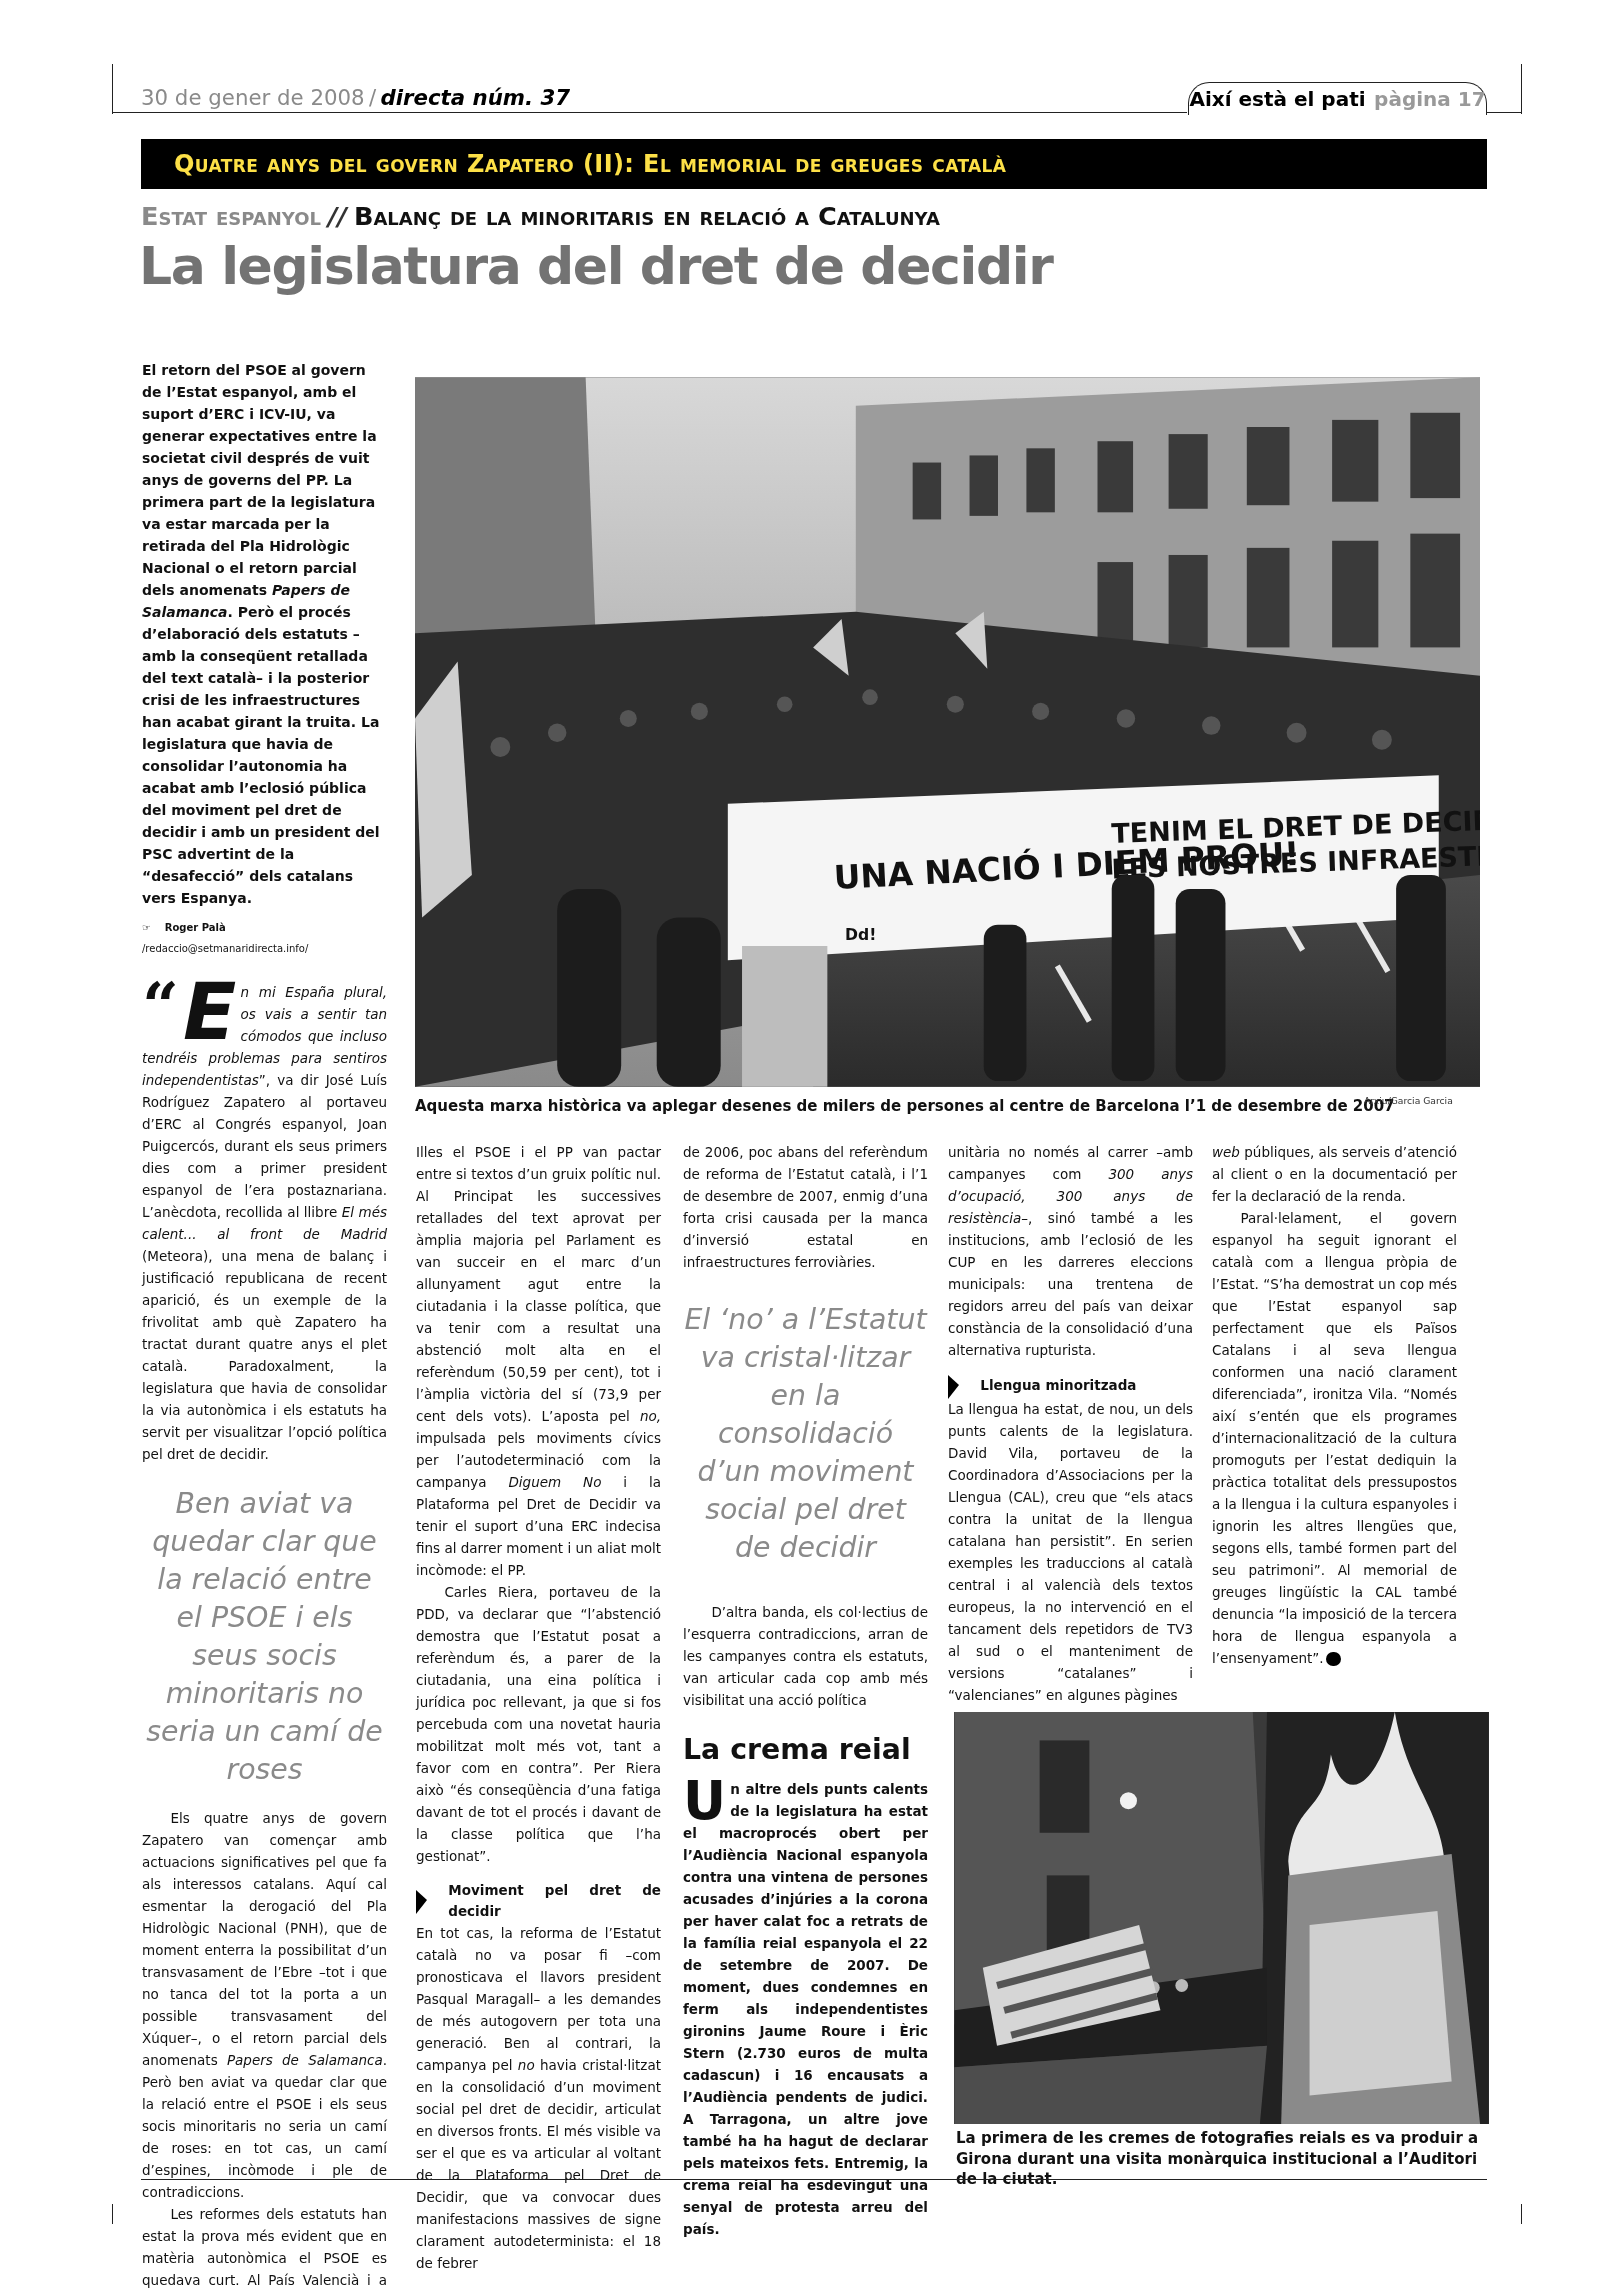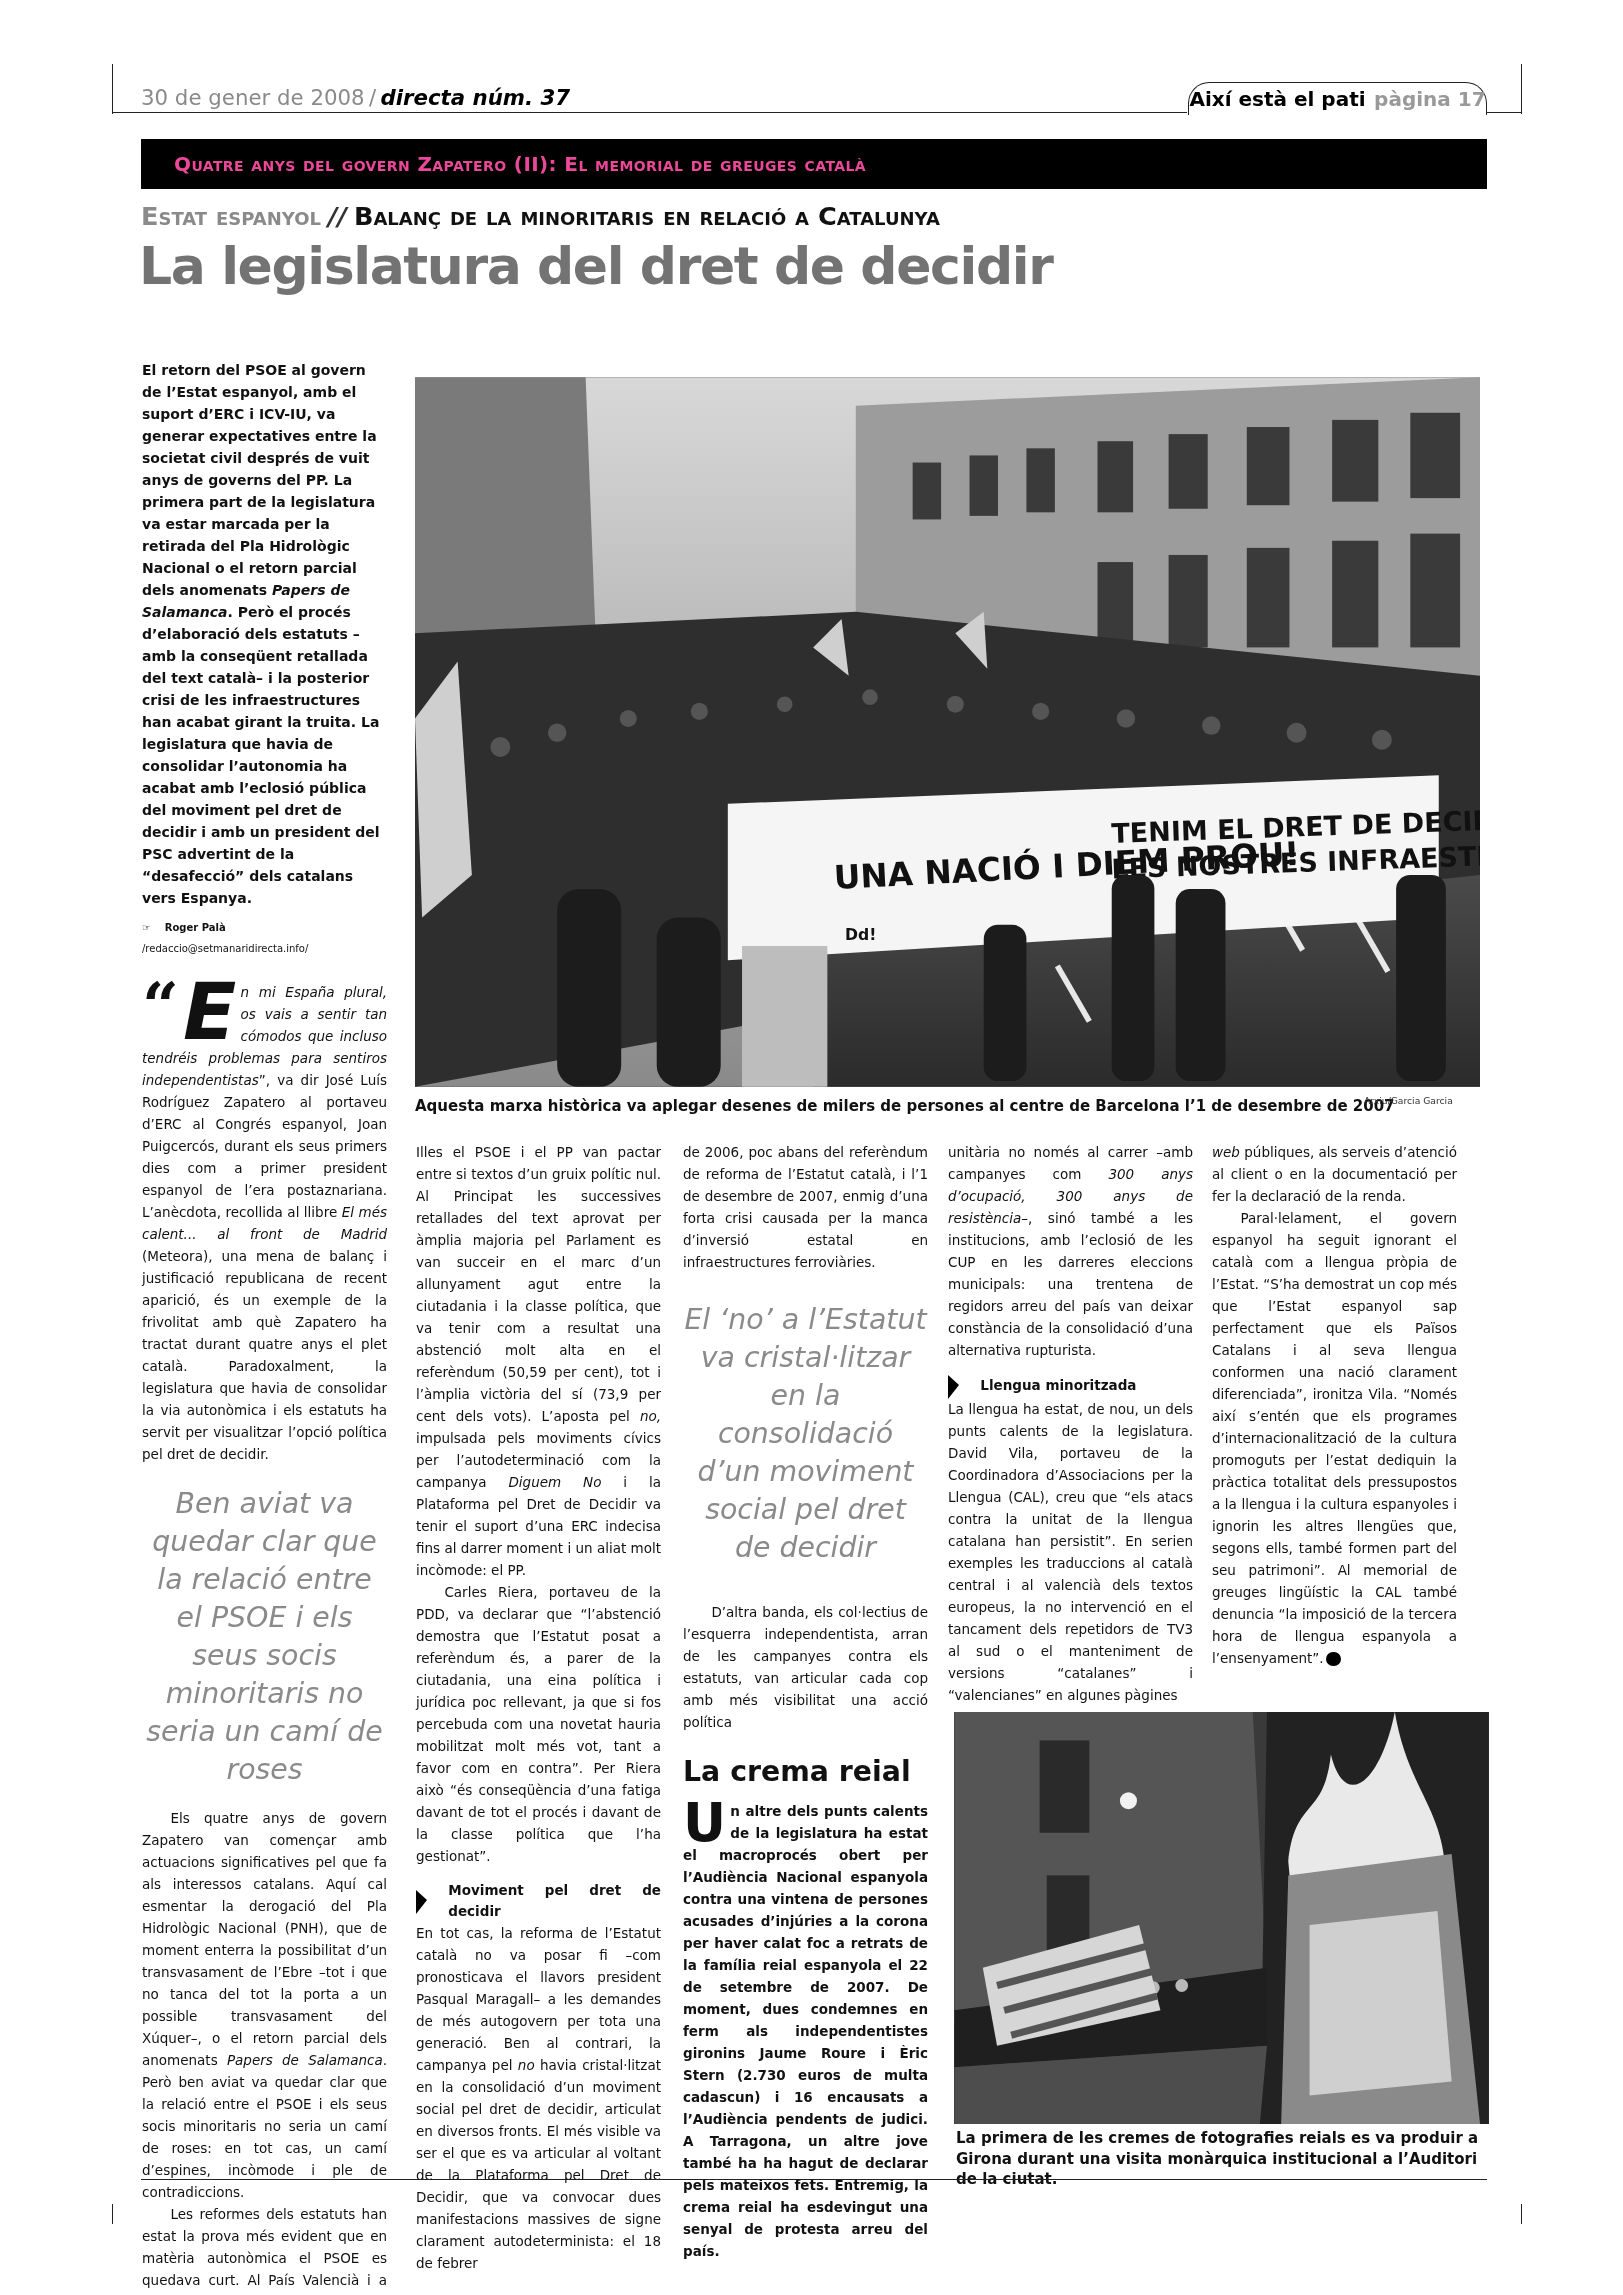--- a/index.html
+++ b/index.html
@@ -11,21 +11,21 @@
   .hline { position: absolute; height: 1.4px; background: #222; }
 
   
   .folio { position: absolute; left: 141px; top: 85px; font-size: 21.3px; color: #8a8a8a; font-family: "DejaVu Sans", sans-serif; white-space: nowrap; }
   .folio .sep { margin: 0 4.3px; }
   .folio .issue { color: #000; font-weight: bold; font-style: italic; font-family: "DejaVu Sans", sans-serif; }
   .section-tab { position: absolute; left: 1188px; top: 82px; height: 33px; width: 299px; border: 1.4px solid #222; border-bottom: none; border-radius: 21.3px 21.3px 0 0; background: #fff; font-size: 20px; display: flex; align-items: center; justify-content: center; gap: 8.5px; white-space: nowrap; }
   .section-tab .name { font-weight: bold; color: #000; }
   .section-tab .page { color: #999; font-weight: bold; }
 
-  .series-bar { position: absolute; left: 141px; top: 139px; width: 1346px; height: 50px; background: #000; color: #ec4899; display: flex; align-items: center; padding-left: 33px; font-size: 20px; font-weight: bold; font-variant: small-caps; letter-spacing: 0.4px; }
+  .series-bar { position: absolute; left: 141px; top: 139px; width: 1346px; height: 50px; background: #000; color: #fde047; display: flex; align-items: center; padding-left: 33px; font-size: 24px; font-weight: bold; font-variant: small-caps; letter-spacing: 0.4px; }
 
   .kicker { position: absolute; left: 141px; top: 201px; font-size: 25.6px; font-weight: bold; font-variant: small-caps; white-space: nowrap; }
   .kicker .topic { color: #8a8a8a; }
   .kicker .slashes { color: #333; margin: 0 7.1px; font-style: italic; }
   .kicker .sub { color: #111; }
 
   .headline { position: absolute; left: 139px; top: 236px; font-size: 52px; font-weight: bold; letter-spacing: -1.4px; color: #737373; white-space: nowrap; font-family: "DejaVu Sans", sans-serif; }
 
   
   .col-left { position: absolute; left: 142px; top: 359px; width: 245px; }
@@ -213,21 +213,21 @@
   </div>
   <p class="noindent"><span>En tot cas, la reforma de l’Estatut català no va posar fi –com pronosticava el llavors president Pasqual Maragall– a les demandes de més autogovern per tota una generació. Ben al contrari, la campanya pel </span><i>no</i><span> havia cristal·litzat en la consolidació d’un moviment social pel dret de decidir, articulat en diversos fronts. El més visible va ser el que es va articular al voltant de la Plataforma pel Dret de Decidir, que va convocar dues manifestacions massives de signe clarament autodeterminista: el 18 de febrer</span></p>
 </div>
 
 <div class="col c3">
   <div class="body">
     <p class="noindent">de 2006, poc abans del referèndum de reforma de l’Estatut català, i l’1 de desembre de 2007, enmig d’una forta crisi causada per la manca d’inversió estatal en infraestructures ferroviàries.</p>
   </div>
   <div class="pull" style="margin-top:28.4px; margin-bottom:34px;">El ‘no’ a l’Estatut va cristal·litzar en la consolidació d’un moviment social pel dret de decidir</div>
   <div class="body">
-    <p>D’altra banda, els col·lectius de l’esquerra independentista, arran de les campanyes contra els estatuts, van articular cada cop amb més visibilitat una acció política</p>
+    <p>D’altra banda, els col·lectius de l’esquerra contradiccions, arran de les campanyes contra els estatuts, van articular cada cop amb més visibilitat una acció política</p>
   </div>
   <h2 class="crema-title">La crema reial</h2>
   <div class="crema-body">
     <span class="dropcap">U</span><span>n altre dels punts calents de la legislatura ha estat el macroprocés obert per l’Audiència Nacional espanyola contra una vintena de persones acusades d’injúries a la corona per haver calat foc a retrats de la família reial espanyola el 22 de setembre de 2007. De moment, dues condemnes en ferm als independentistes gironins Jaume Roure i Èric Stern (2.730 euros de multa cadascun) i 16 encausats a l’Audiència pendents de judici. A Tarragona, un altre jove també ha ha hagut de declarar pels mateixos fets. Entremig, la crema reial ha esdevingut una senyal de protesta arreu del país.</span>
   </div>
 </div>
 
 <div class="col c4 body">
   <p class="noindent"><span>unitària no només al carrer –amb campanyes com </span><i>300 anys d’ocupació, 300 anys de resistència</i><span>–, sinó també a les institucions, amb l’eclosió de les CUP en les darreres eleccions municipals: una trentena de regidors arreu del país van deixar constància de la consolidació d’una alternativa rupturista.</span></p>
   <div class="subhead">

